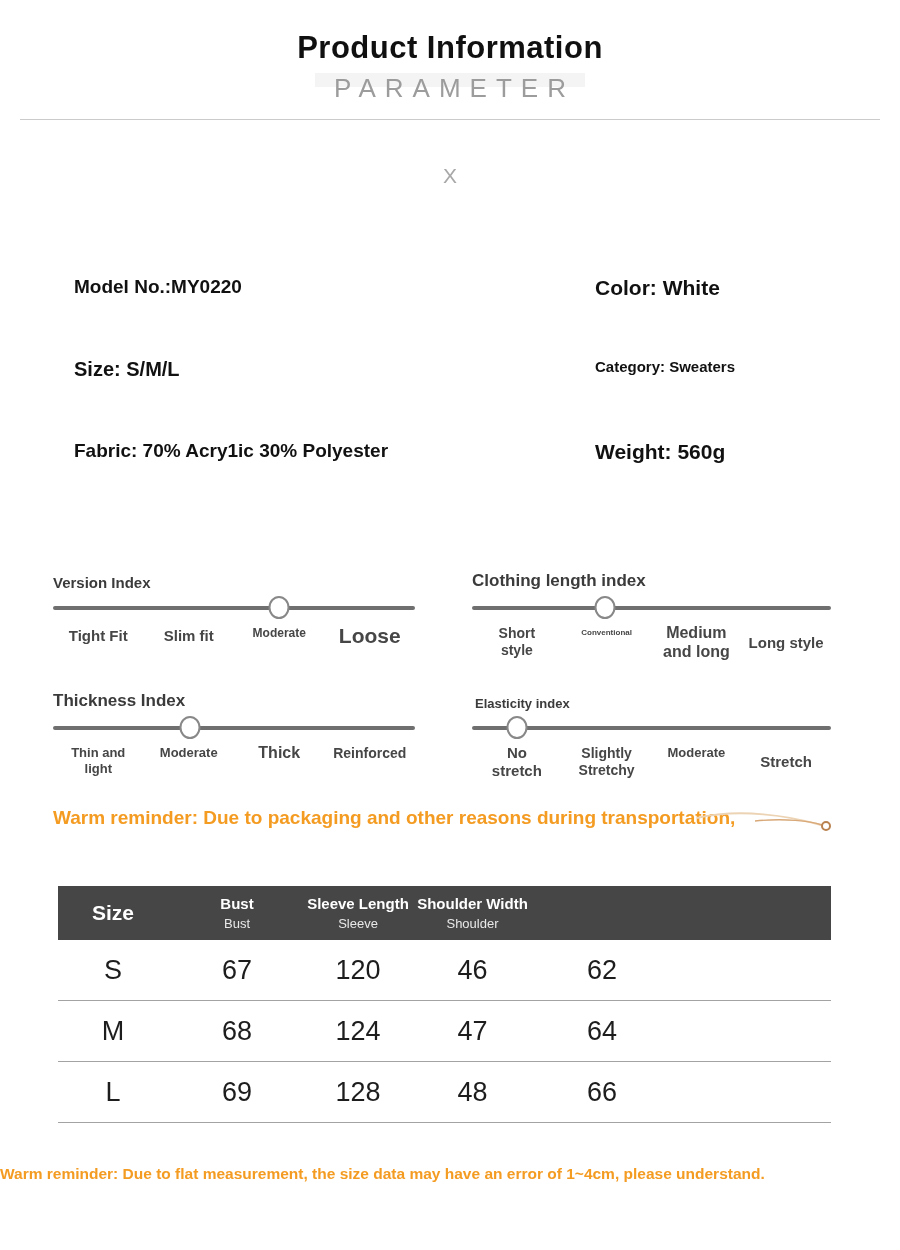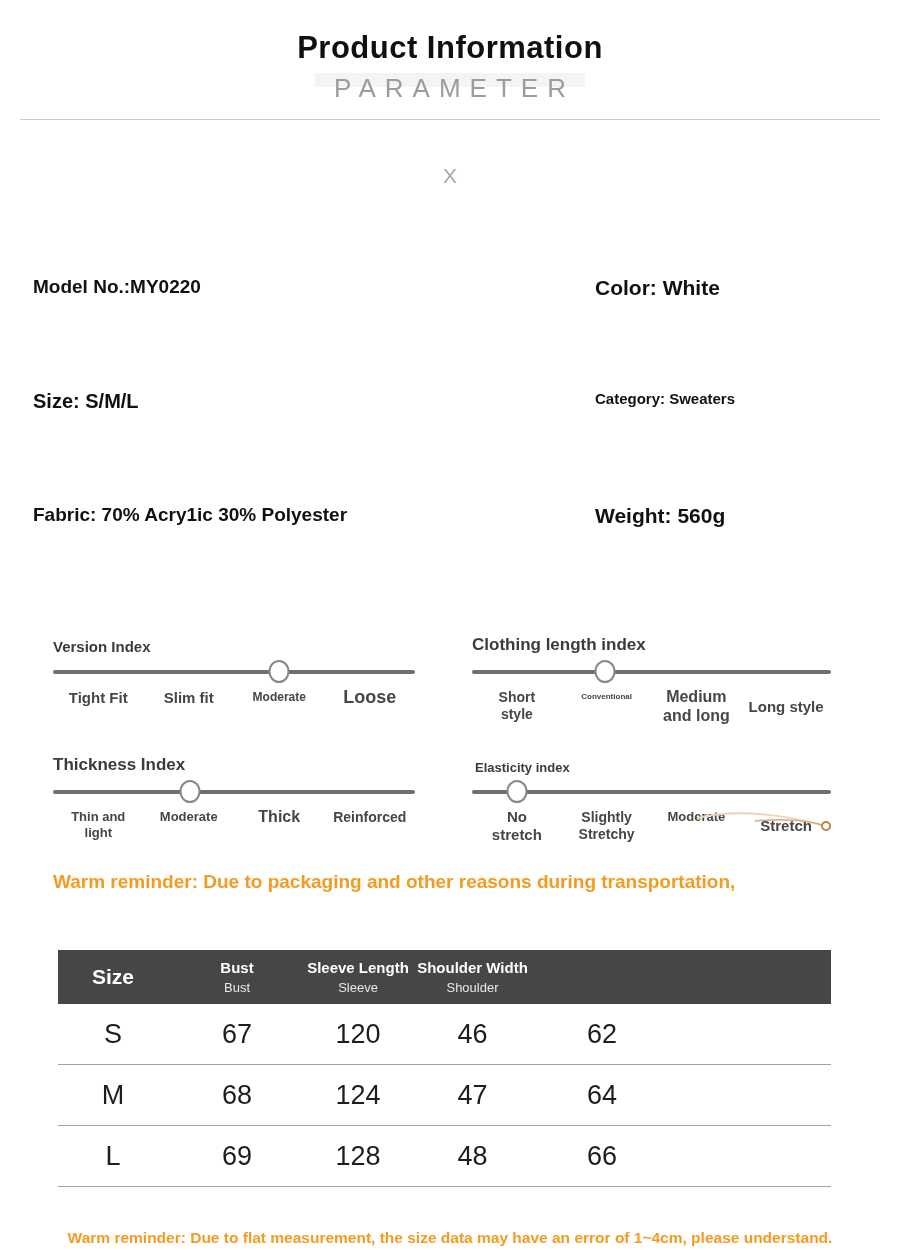--- a/index.html
+++ b/index.html
@@ -26,23 +26,23 @@
     background:linear-gradient(to bottom,#f4f4f4 0 45%,rgba(255,255,255,0) 45%);
   }
   .hr{border:none;border-top:1px solid #cbcbcb;margin:15px 20px 0 20px;}
 
   
   .imgbox{margin-top:44px;text-align:center;height:26px;}
   .imgbox span{font-size:21px;color:#a8a8a8;font-weight:400;}
 
   
   .specs{
-    margin:86px 60px 0 33px;
+    margin:86px 60px 0 74px;
     display:grid;grid-template-columns:1fr 245px;
-    grid-auto-rows:82px;align-items:start;gap:32px;
+    grid-auto-rows:82px;align-items:start;
   }
   .spec{font-weight:700;color:#111;}
   .sp-model{font-size:19px;}
   .sp-category{font-size:15px;}
   .sp-fabric{font-size:19px;}
   .sp-color{font-size:21px;}
   .sp-size{font-size:20px;}
   .sp-weight{font-size:21px;}
 
   
@@ -68,21 +68,21 @@
     text-align:center;font-weight:700;color:#464646;line-height:1.2;
     display:flex;align-items:flex-start;justify-content:center;
   }
   .lbl>span{display:inline-block;}
   .s8{font-size:8px;font-weight:600;padding-top:5px;}
   .s12{font-size:12px;padding-top:3px;}
   .s13{font-size:13px;padding-top:2px;}
   .s14{font-size:14px;padding-top:2px;}
   .s15{font-size:15px;padding-top:1px;align-items:center;}
   .s16{font-size:16px;}
-  .s18{font-size:18px;}
+  .s18{font-size:21px;}
   .w54>span{max-width:54px;}
   .w56>span{max-width:56px;}
   .w62>span{max-width:64px;}
   .w68>span{max-width:70px;}
   .w72>span{max-width:74px;}
 
   
   .warn1{
     margin:26px 40px 0 53px;
     color:var(--accent);font-weight:700;font-size:19px;line-height:23px;
@@ -100,21 +100,21 @@
   .th-size{font-size:21px;font-weight:700;}
   .th-title{font-size:15px;font-weight:700;}
   .th-sub{font-size:13px;font-weight:400;color:rgba(255,255,255,.88);margin-top:4px;}
   .trow{height:61px;align-items:center;border-bottom:1px solid #a3a3a3;}
   .trow:first-of-type{height:64px;}
   .td{text-align:center;font-size:27px;font-weight:400;color:#1d1d1d;}
   .td-size{font-weight:500;}
 
   
   .warn2{
-    margin-top:42px;text-align:center;
+    margin-top:42px;
     color:var(--accent);font-weight:700;font-size:15.5px;
   }
 </style>
 </head>
 <body>
 
 <div class="page">
 
   <div class="hdr">
     <div class="hdr-title">Product Information</div>

